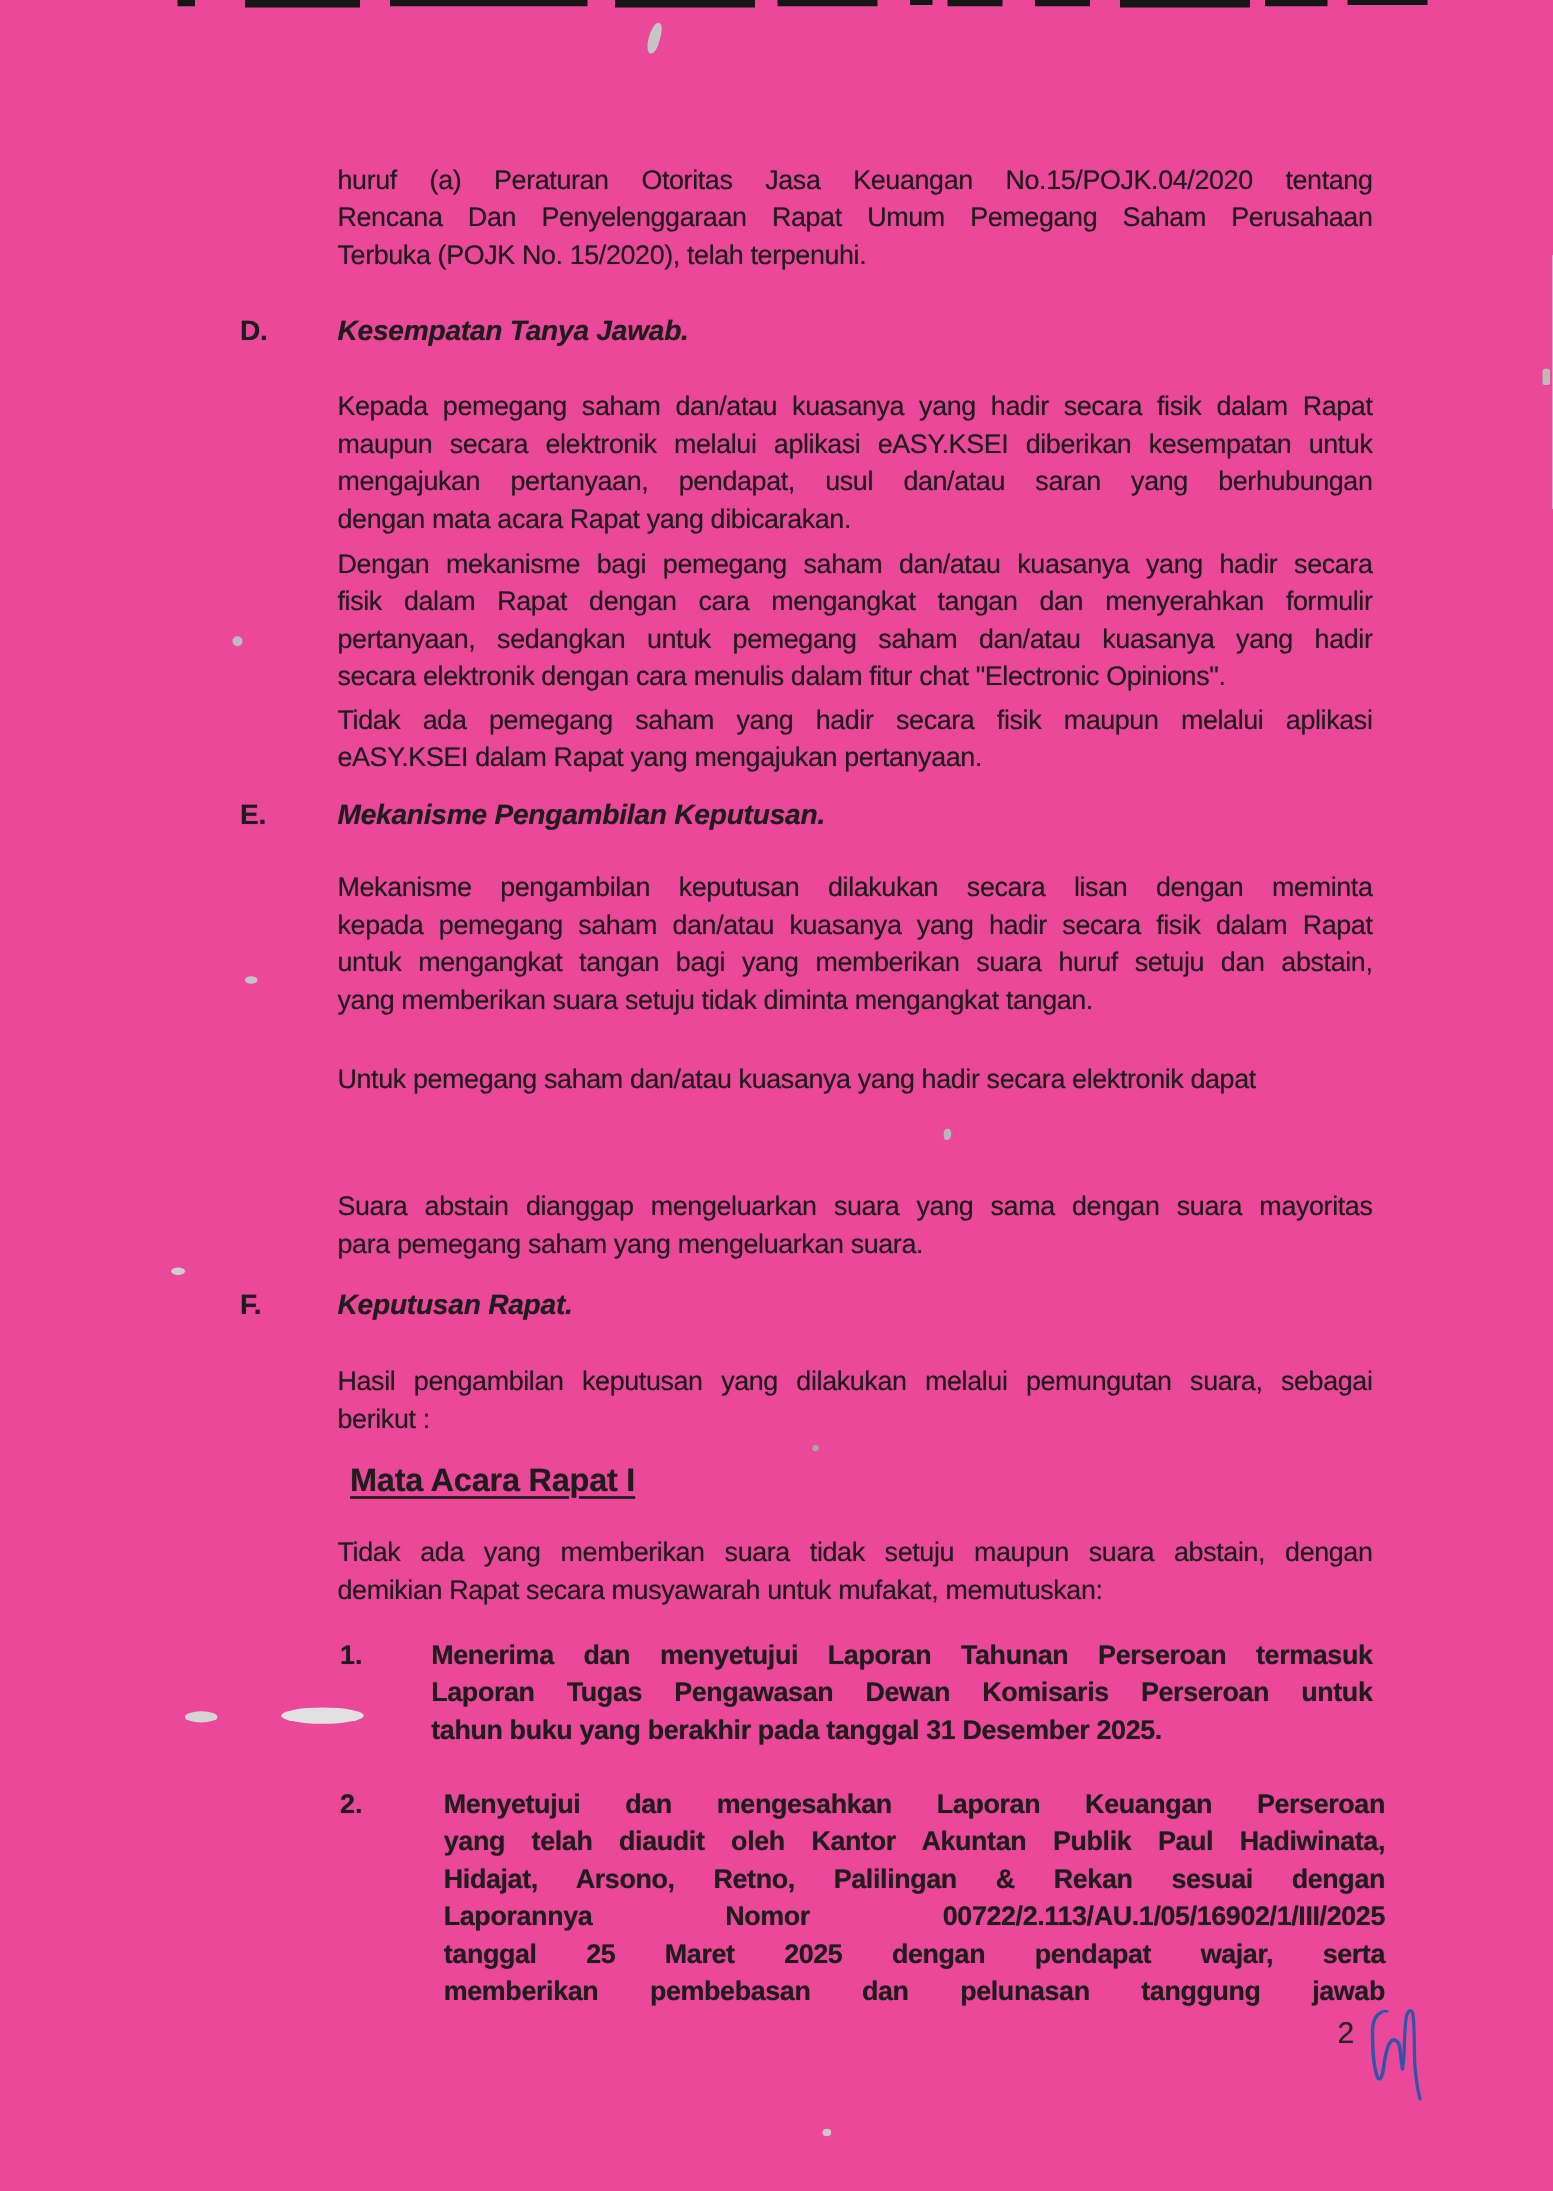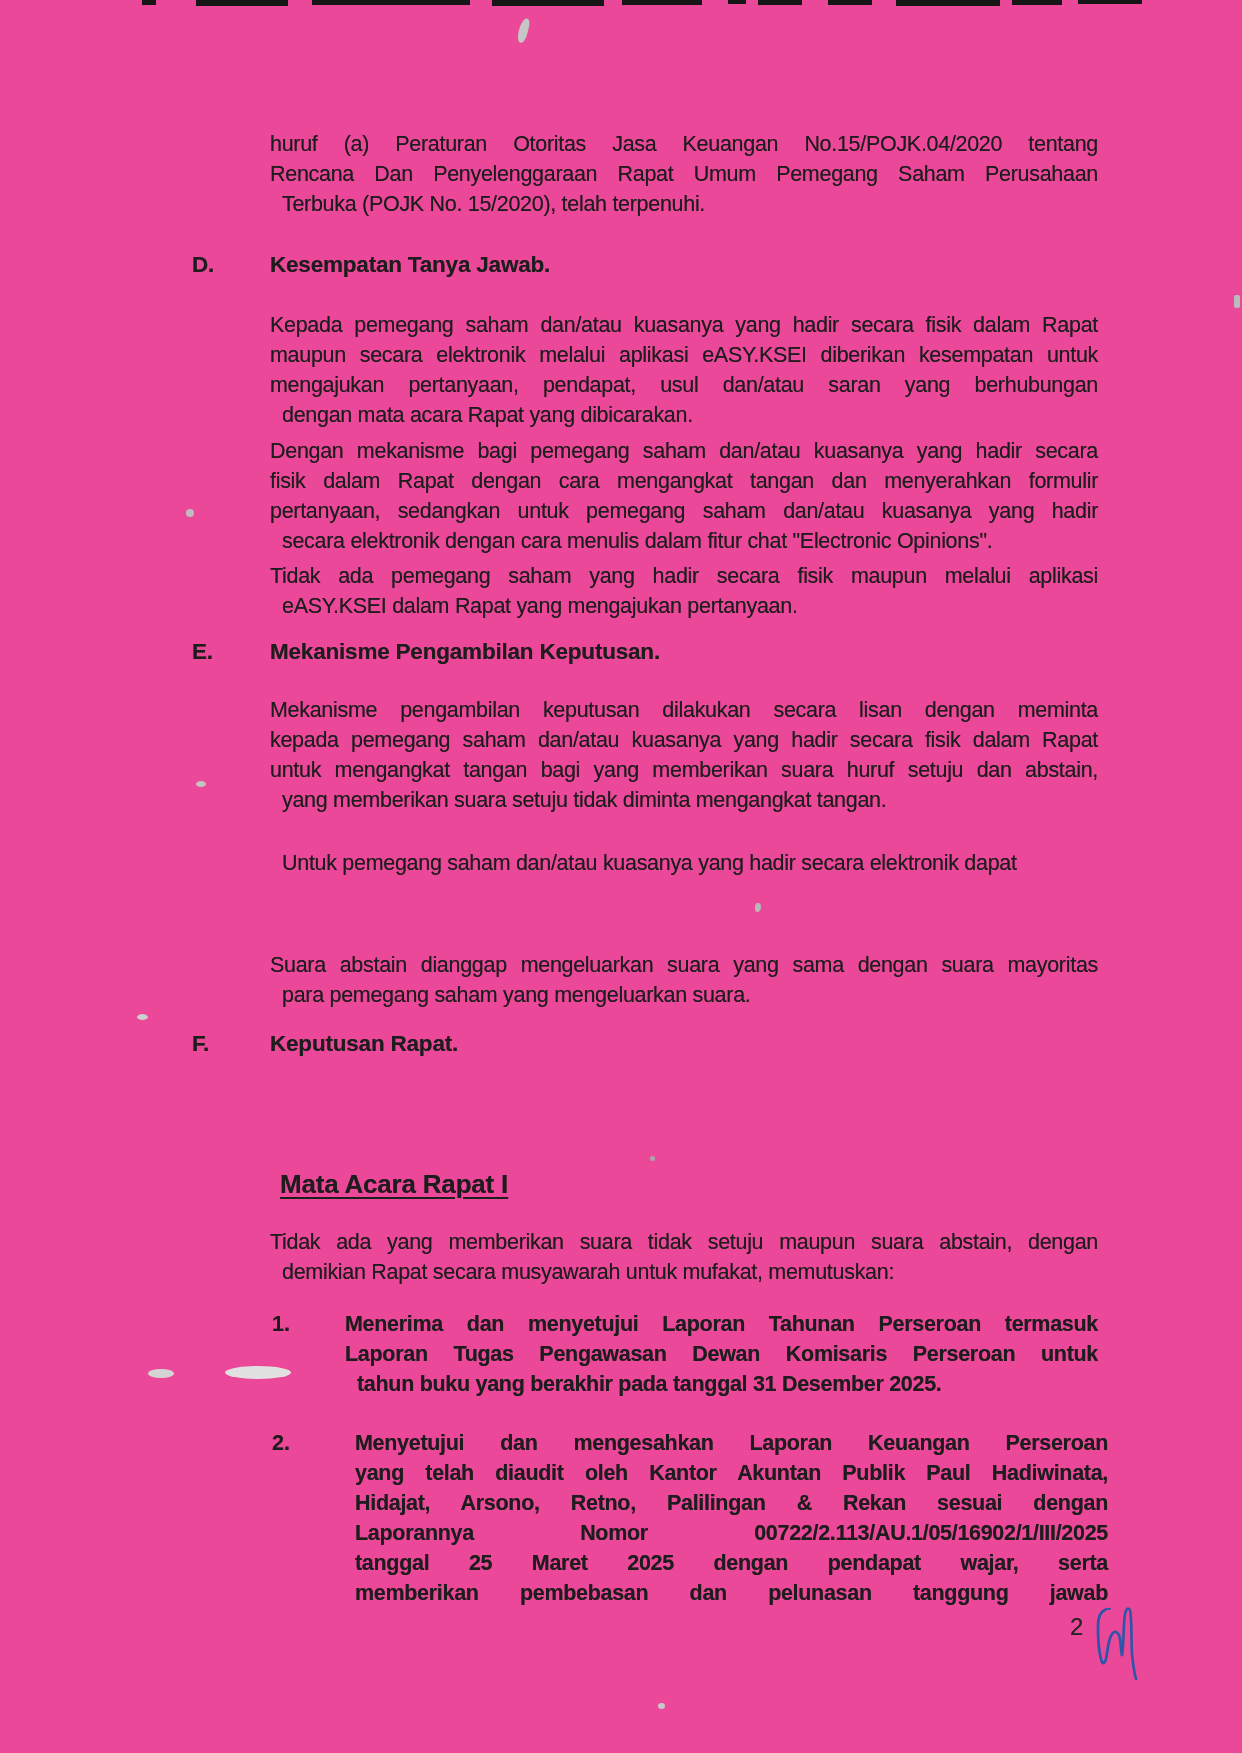--- a/index.html
+++ b/index.html
@@ -12,24 +12,24 @@
     color:#1d1d1d;
     text-shadow:0 0 .6px rgba(20,20,20,.55);
   }
   .block{position:absolute;}
   .para{left:270px;width:828px;font-size:21.5px;letter-spacing:-.3px;}
   .jline{
     height:30px;line-height:30px;
     text-align:justify;text-align-last:justify;
     white-space:normal;overflow:visible;
   }
-  .para:not(.cont) .jline:last-child{text-align-last:left;margin-left:12px;}
+  .para:not(.cont) .jline:last-child{text-align-last:left;}
   .sec{left:192px;height:30px;line-height:30px;font-weight:bold;font-size:22.5px;letter-spacing:-.2px;white-space:nowrap;}
   .sec .letter{display:inline-block;}
-  .sec .title{position:absolute;left:78px;top:0;white-space:nowrap;}
+  .sec .title{position:absolute;left:78px;top:0;white-space:nowrap;font-style:italic;}
   .agenda-heading{
     left:280px;font-weight:bold;font-size:26px;letter-spacing:-.2px;
     height:30px;line-height:30px;white-space:nowrap;
     text-decoration:underline;text-decoration-thickness:2.2px;text-underline-offset:4px;
   }
   .decision{left:272px;width:826px;display:flex;}
   .dnum{width:73px;font-weight:bold;font-size:21.5px;line-height:30px;flex:0 0 73px;}
   .dtext{width:753px;flex:0 0 753px;font-weight:bold;font-size:21.5px;letter-spacing:-.3px;}
   .footer{left:1070px;top:1612px;display:flex;align-items:flex-start;}
   .pagenum{font-size:24px;line-height:30px;color:#262626;}
@@ -108,20 +108,24 @@
     </div>
   <div class="block para" style="top:950px">
       <div class="jline">Suara abstain dianggap mengeluarkan suara yang sama dengan suara mayoritas</div>
       <div class="jline">para pemegang saham yang mengeluarkan suara.</div>
     </div>
 
   <div class="block sec" style="top:1029px">
     <span class="letter">F.</span>
     <span class="title">Keputusan Rapat.</span>
   </div>
+  <div class="block para" style="top:1090px">
+      <div class="jline">Hasil pengambilan keputusan yang dilakukan melalui pemungutan suara, sebagai</div>
+      <div class="jline">berikut :</div>
+    </div>
 
   <div class="block agenda-heading" style="top:1169px">Mata Acara Rapat I</div>
 
   <div class="block para" style="top:1227px">
       <div class="jline">Tidak ada yang memberikan suara tidak setuju maupun suara abstain, dengan</div>
       <div class="jline">demikian Rapat secara musyawarah untuk mufakat, memutuskan:</div>
     </div>
 
   <div class="block decision" style="top:1309px">
     <div class="dnum">1.</div>

